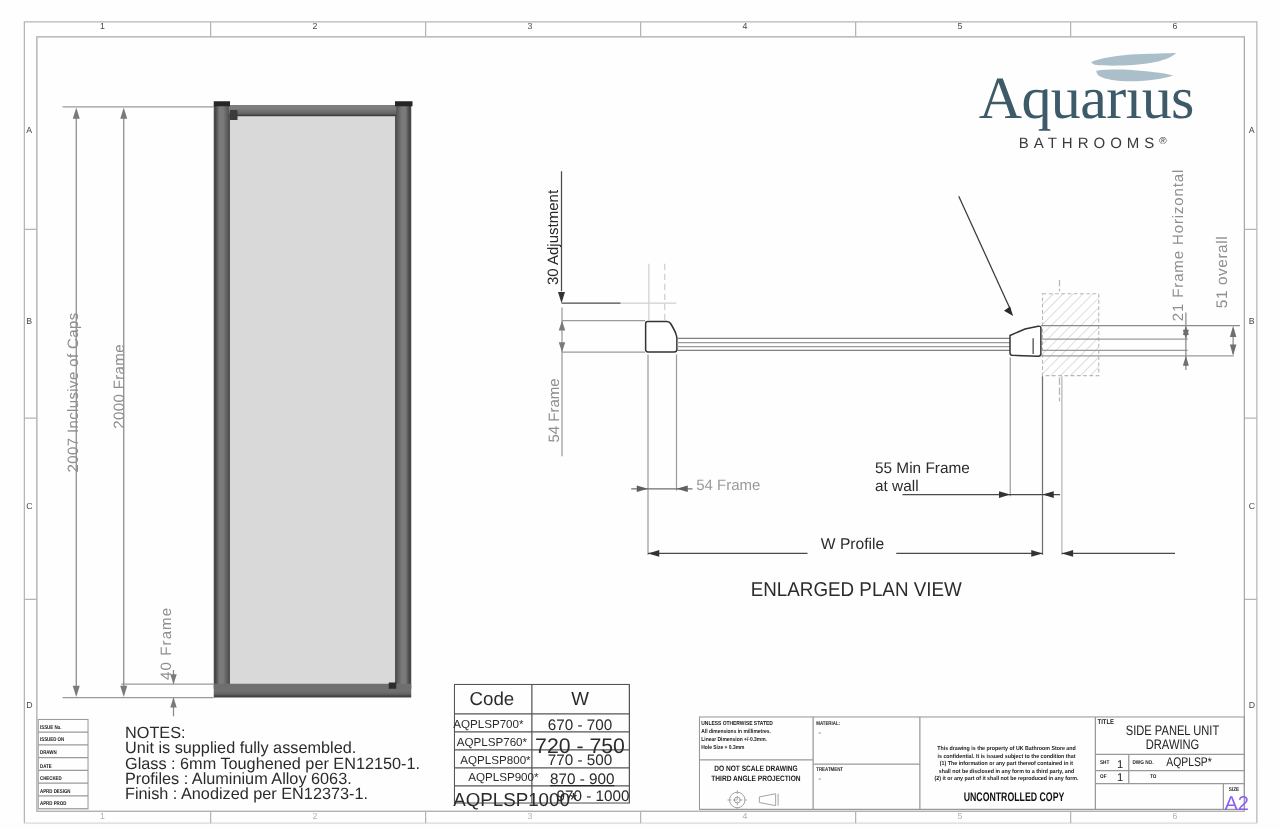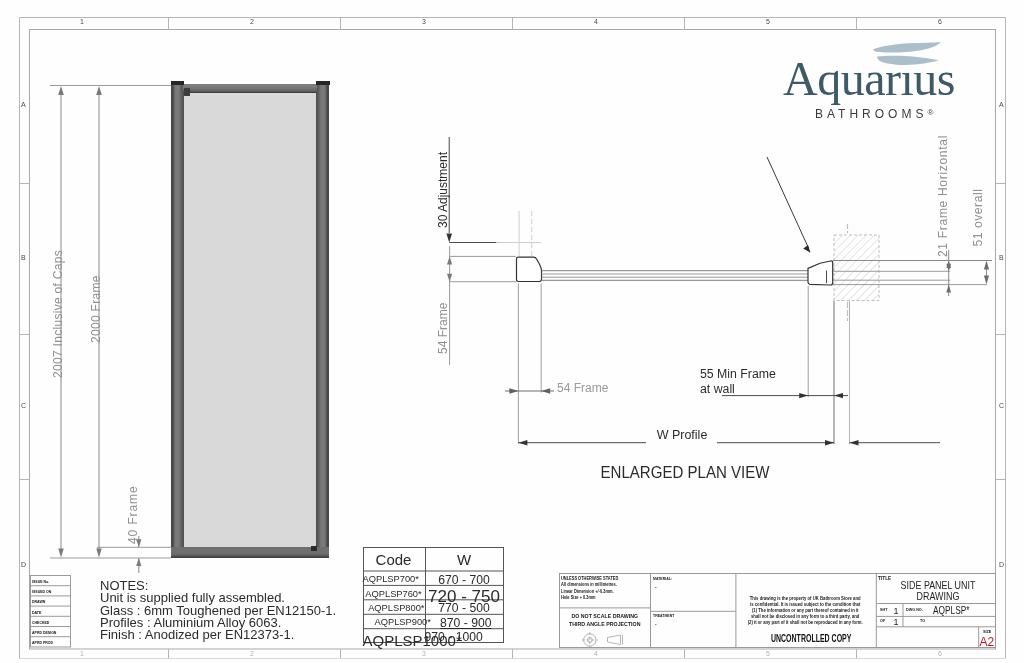--- a/index.html
+++ b/index.html
@@ -271,21 +271,21 @@
   <div class="abs blk" style="left:62px;top:4px;width:79px;text-align:center;font-size:15px;">W</div>
   <div class="abs blk" style="left:0;top:27px;width:62px;text-align:left;font-size:9.3px;">AQPLSP700*</div>
   <div class="abs blk" style="left:62px;top:25.5px;width:79px;text-align:center;font-size:12.2px;">670 - 700</div>
   <div class="abs blk" style="left:0;top:41.5px;width:62px;text-align:center;font-size:9.3px;">AQPLSP760*</div>
   <div class="abs blk" style="left:62px;top:40px;width:79px;text-align:center;font-size:17px;">720 - 750</div>
   <div class="abs blk" style="left:0;top:56px;width:62px;text-align:right;font-size:9.3px;">AQPLSP800*</div>
   <div class="abs blk" style="left:62px;top:54.4px;width:79px;text-align:center;font-size:12.2px;">770 - 500</div>
   <div class="abs blk" style="left:0;top:70.4px;width:62px;text-align:left;font-size:9.3px;margin-left:12px;">AQPLSP900*</div>
   <div class="abs blk" style="left:50px;top:68.9px;width:79px;text-align:right;font-size:12.2px;text-decoration:underline;">870 - 900</div>
   <div class="abs blk" style="left:0;top:84.8px;width:62px;text-align:right;font-size:15px;">AQPLSP1000*</div>
-  <div class="abs blk" style="left:62px;top:83.3px;width:79px;text-align:left;font-size:12.2px;">970 - 1000</div>
+  <div class="abs blk" style="left:62px;top:83.3px;width:79px;text-align:right;font-size:12.2px;">970 - 1000</div>
 </div>
 
 <div class="abs" style="left:29.5px;top:574.5px;width:40px;height:72px;">
   <svg class="abs" width="41" height="73" viewBox="0 0 41 73" style="left:0;top:0">
     <g stroke="#9a9a9a" fill="none" stroke-width="1">
       <rect x="0.5" y="0.5" width="40" height="71.5"></rect>
       <path d="M0.5 10.7 H40.5 M0.5 20.9 H40.5 M0.5 31.1 H40.5 M0.5 41.3 H40.5 M0.5 51.5 H40.5 M0.5 61.7 H40.5"></path>
     </g>
   </svg>
   <div class="abs" style="left:2px;top:2.5px;font-size:4.4px;color:#111;font-weight:bold;line-height:10.2px;white-space:nowrap;transform:scaleX(0.8);transform-origin:left top;">ISSUE No.<br>ISSUED ON<br>DRAWN<br>DATE<br>CHECKED<br>APRD DESIGN<br>APRD PROD</div>
@@ -341,16 +341,16 @@
   <div class="abs" style="left:321.5px;top:34.2px;font-size:4.4px;color:#1a1a1a;font-weight:bold;transform:scaleX(0.85);transform-origin:left top;">SHT</div>
   <div class="abs" style="left:335px;top:32.8px;font-size:9px;color:#222;">1</div>
   <div class="abs" style="left:347px;top:34.2px;font-size:4.4px;color:#1a1a1a;font-weight:bold;transform:scaleX(0.85);transform-origin:left top;">DWG NO.</div>
   <div class="abs" style="left:374.5px;top:31.8px;font-size:10px;color:#222;transform:scaleX(0.83);transform-origin:left;">AQPLSP*</div>
 
   <div class="abs" style="left:321.5px;top:45.3px;font-size:4.4px;color:#1a1a1a;font-weight:bold;transform:scaleX(0.85);transform-origin:left top;">OF</div>
   <div class="abs" style="left:335px;top:44.3px;font-size:9px;color:#222;">1</div>
   <div class="abs" style="left:361px;top:45.3px;font-size:4.4px;color:#1a1a1a;font-weight:bold;transform:scaleX(0.85);transform-origin:left top;">TO</div>
 
   <div class="abs" style="left:424px;top:55.6px;font-size:4.4px;color:#1a1a1a;font-weight:bold;transform:scaleX(0.85);transform-origin:left top;">SIZE</div>
-  <div class="abs" style="left:421px;top:61.5px;font-size:12px;color:#b91c1c;">A2</div>
+  <div class="abs" style="left:421px;top:61.5px;font-size:16px;color:#8b5cf6;">A2</div>
 </div>
 
 </div>
 
 </body></html>

